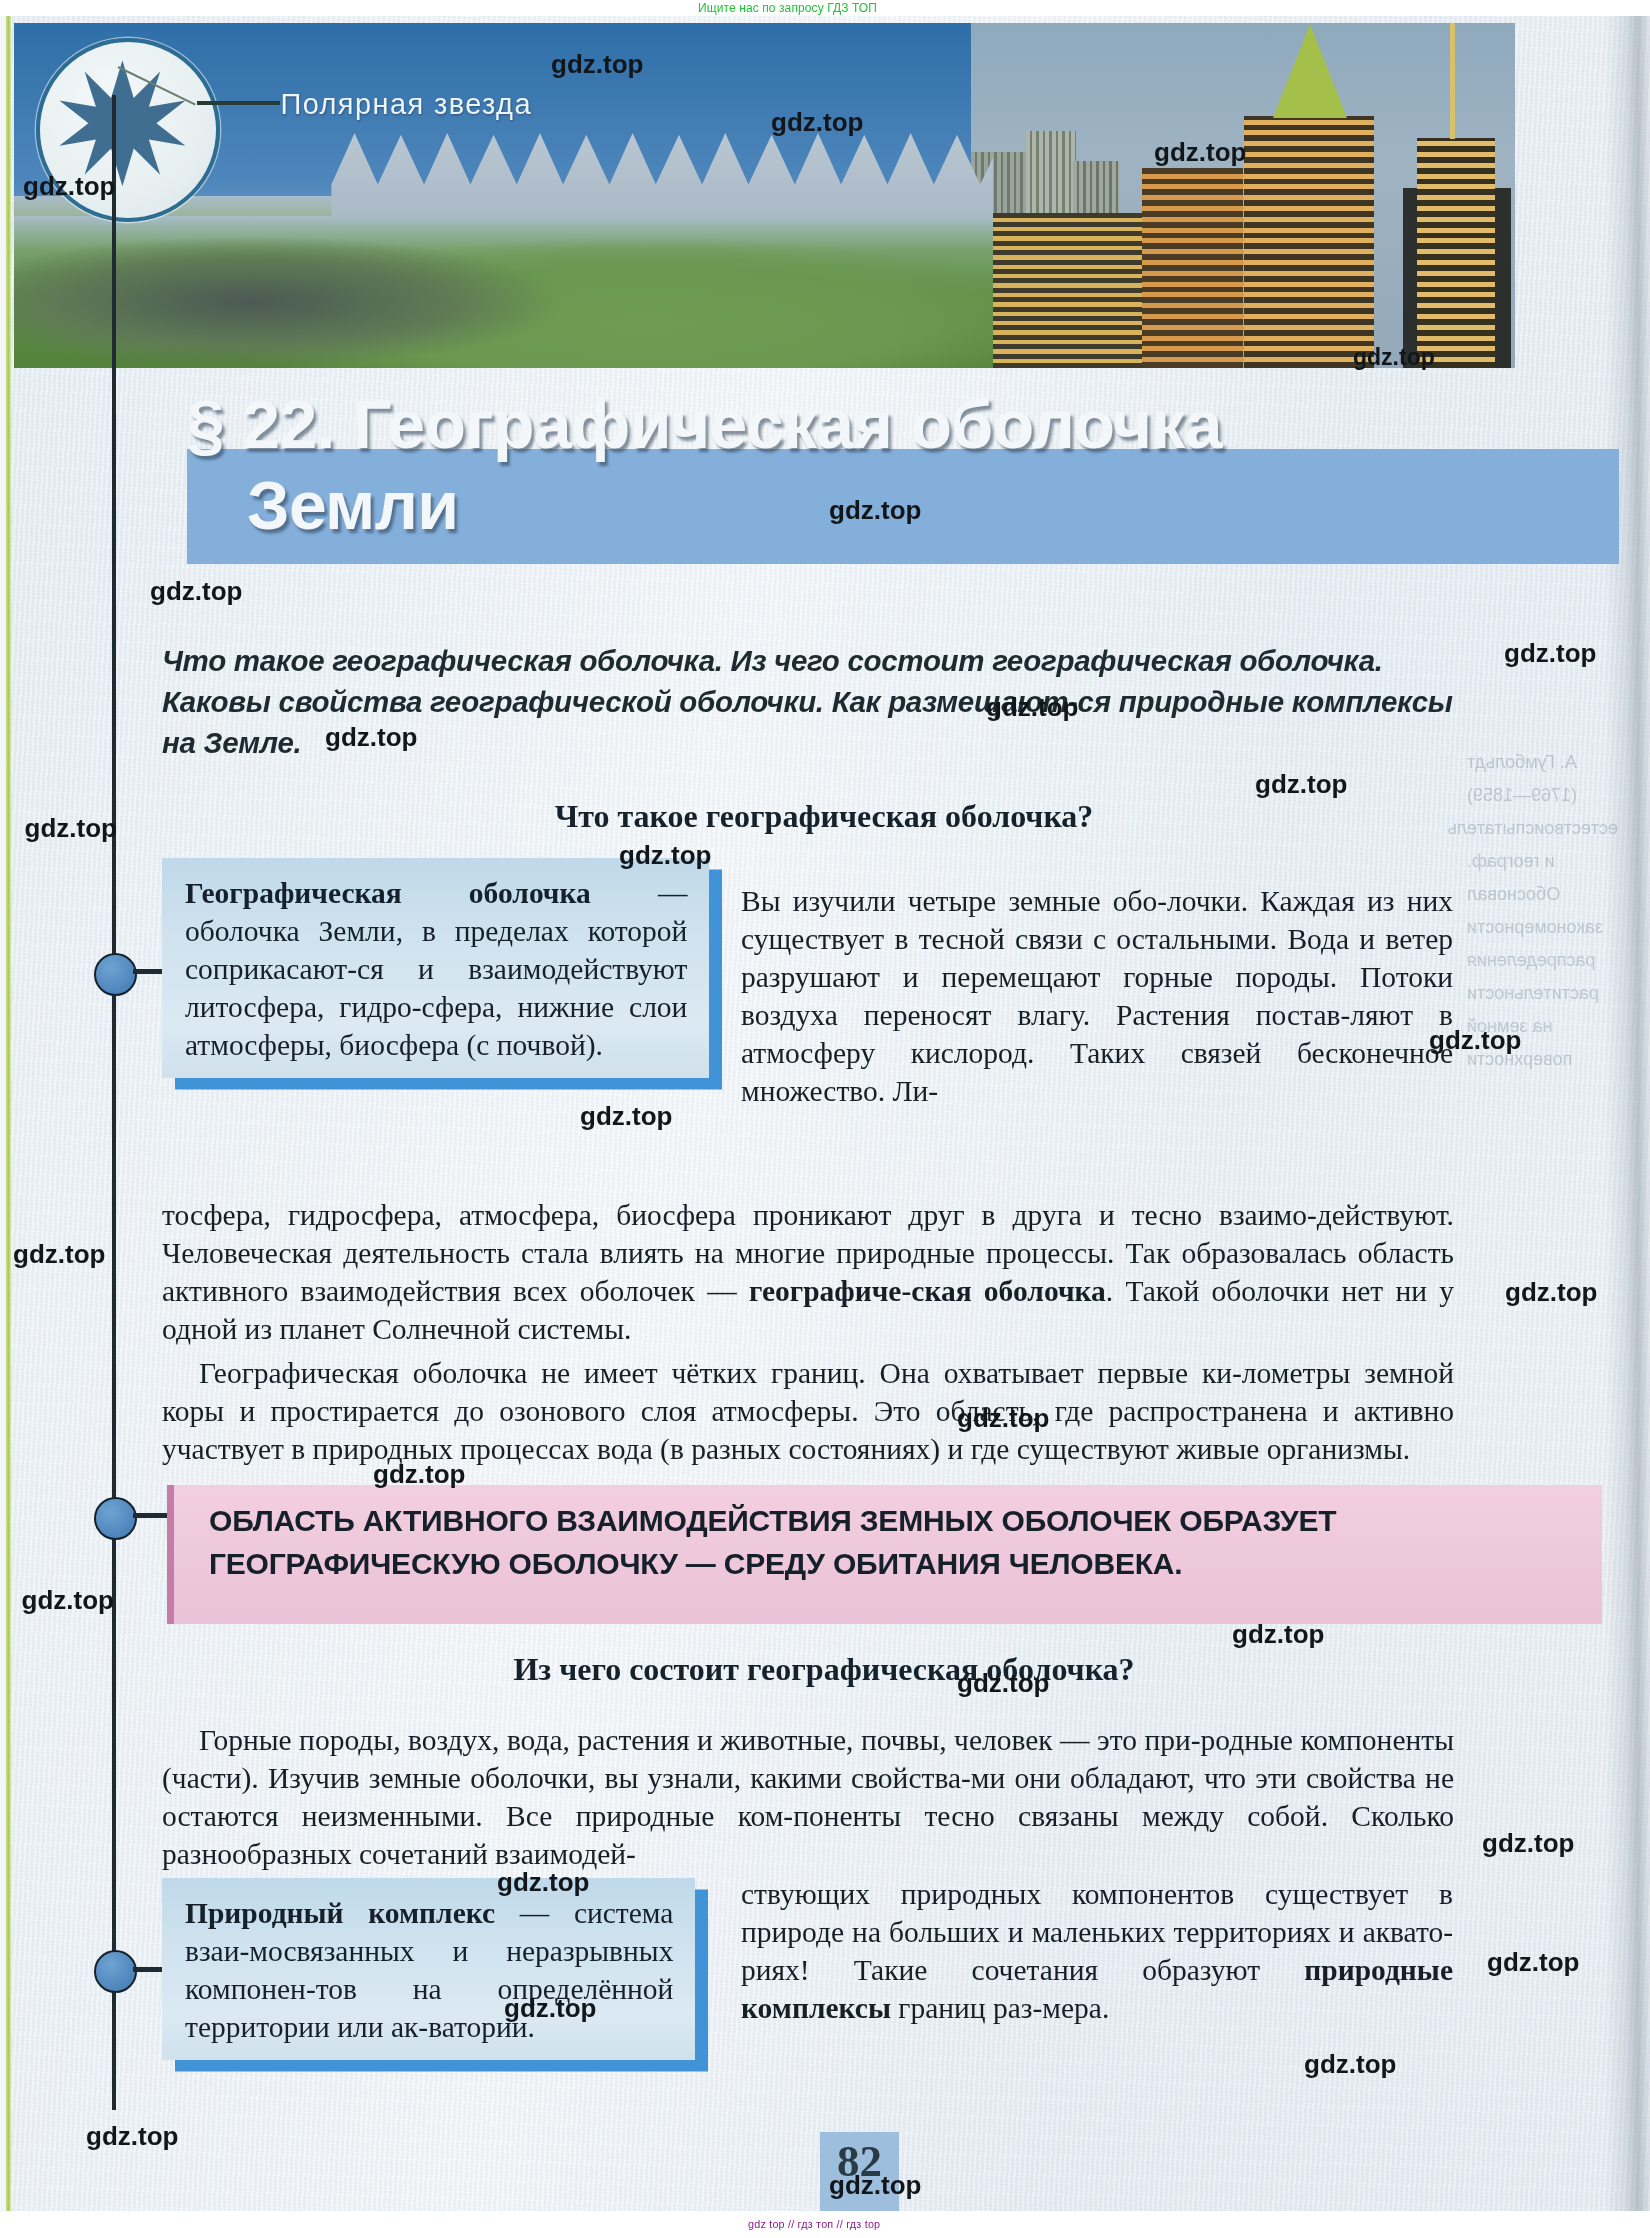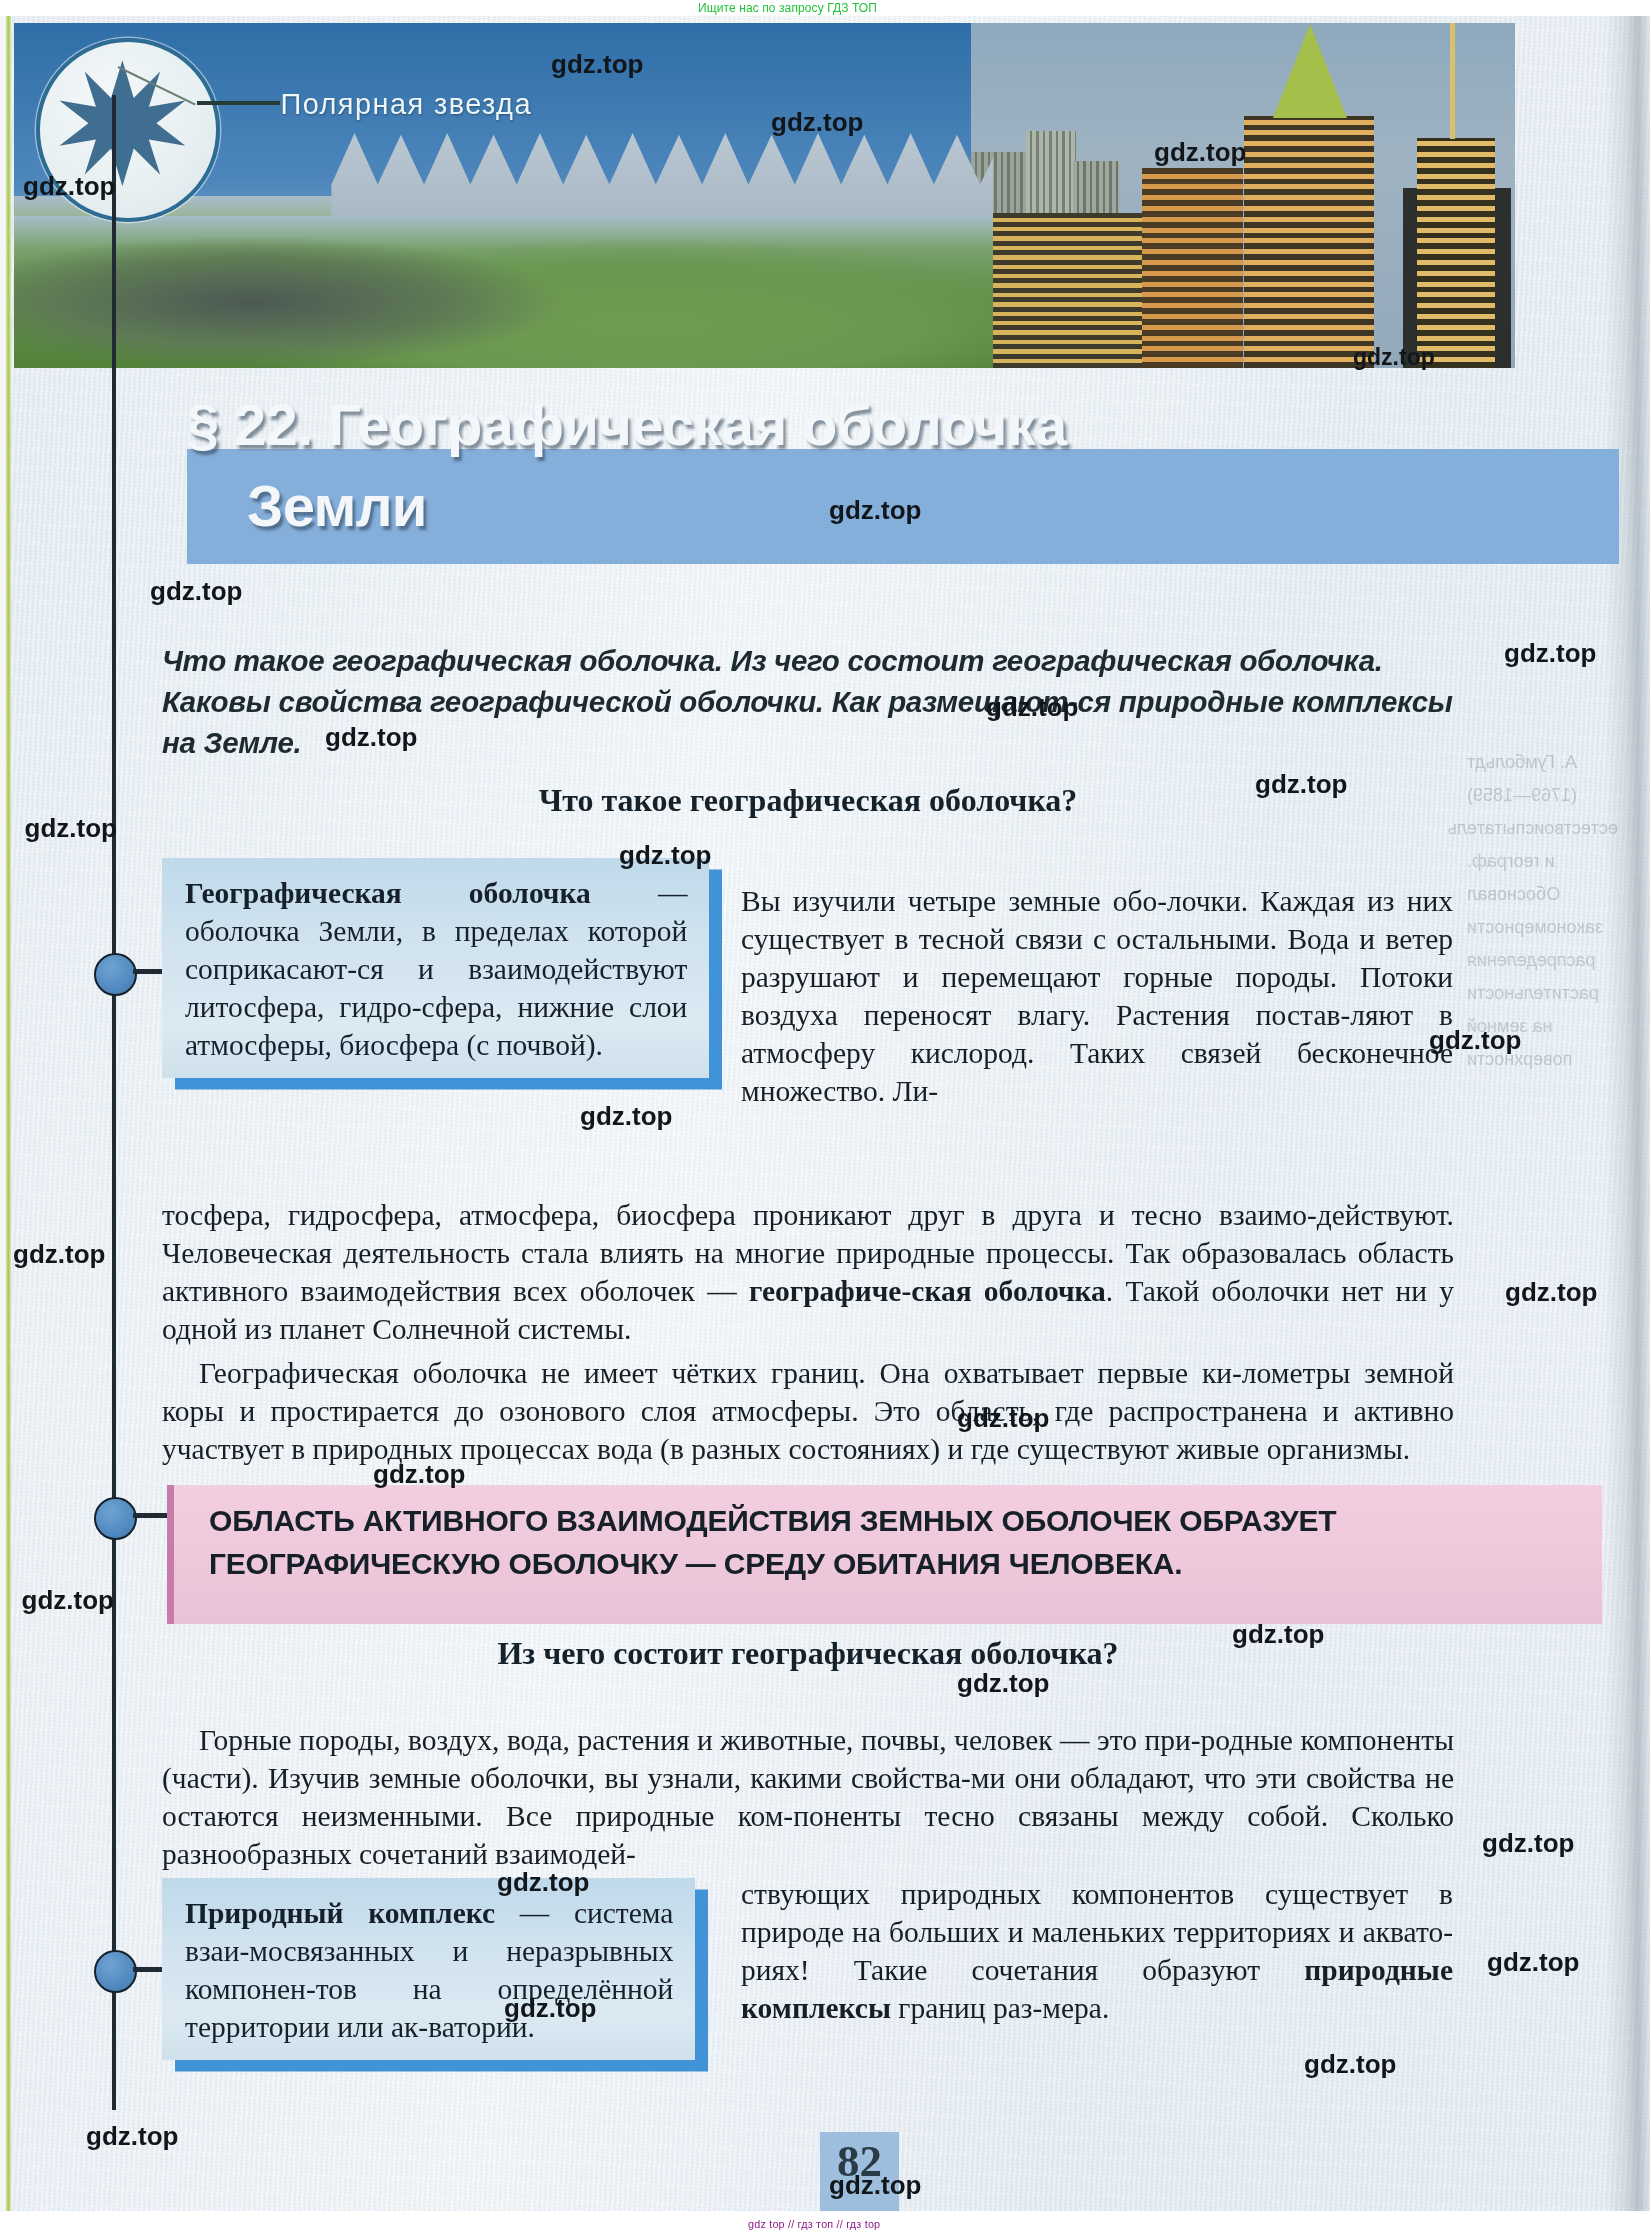--- a/index.html
+++ b/index.html
@@ -92,21 +92,21 @@
   .title-band{
     position:absolute;left:187px;top:368px;width:1432px;height:180px;
     background:linear-gradient(180deg,rgba(130,174,215,.0) 0%,rgba(130,174,215,0) 36%,#88b2dd 36%,#7fa9d6 100%);
     overflow:visible;
   }
   .title-band .band-lower{
     position:absolute;left:0;top:65px;width:1432px;height:115px;background:#85afdb;
   }
   .title{
     position:absolute;left:0;top:0;width:1432px;
-    font-family:"Liberation Sans",sans-serif;font-weight:700;font-size:58px;line-height:81px;
+    font-family:"Liberation Sans",sans-serif;font-weight:700;font-size:68px;line-height:81px;
     color:#f3f7fa;text-shadow:2.9px 3.6px 2.9px rgba(40,60,80,.55);
     letter-spacing:-0.7px;
   }
   .title .l1{display:block;}
   .title .l2{display:block;margin-left:60px;}
 
   
   .rail{position:absolute;left:112px;top:79px;width:3.6px;height:2015px;background:#1f2a33;}
   .dot{
     position:absolute;left:94px;width:39px;height:39px;border-radius:50%;
@@ -115,21 +115,21 @@
   .dot-stem{position:absolute;width:55px;height:5px;background:#1f2a33;}
 
   
   .col-wrap{position:absolute;left:162px;top:0;width:1310px;}
   .intro{
     position:absolute;left:0;top:594px;width:1292px;
     font-family:"Liberation Sans",sans-serif;font-style:italic;font-weight:600;
     font-size:29.5px;line-height:41px;color:#1d2b31;letter-spacing:-0.3px;
   }
   h2.sub{
-    position:absolute;margin:0;width:1292px;text-align:center;
+    position:absolute;margin:16px;width:1292px;text-align:center;
     font-family:"Liberation Serif",serif;font-weight:700;font-size:32px;color:#16222b;
   }
   #sub1{top:766px;}
   #sub2{top:1619px;}
 
   .para{
     position:absolute;font-family:"Liberation Serif",serif;font-size:29.5px;line-height:38px;
     color:#161f26;text-align:justify;text-justify:inter-word;
   }
   .para b{font-weight:700;margin-top:28px;}

